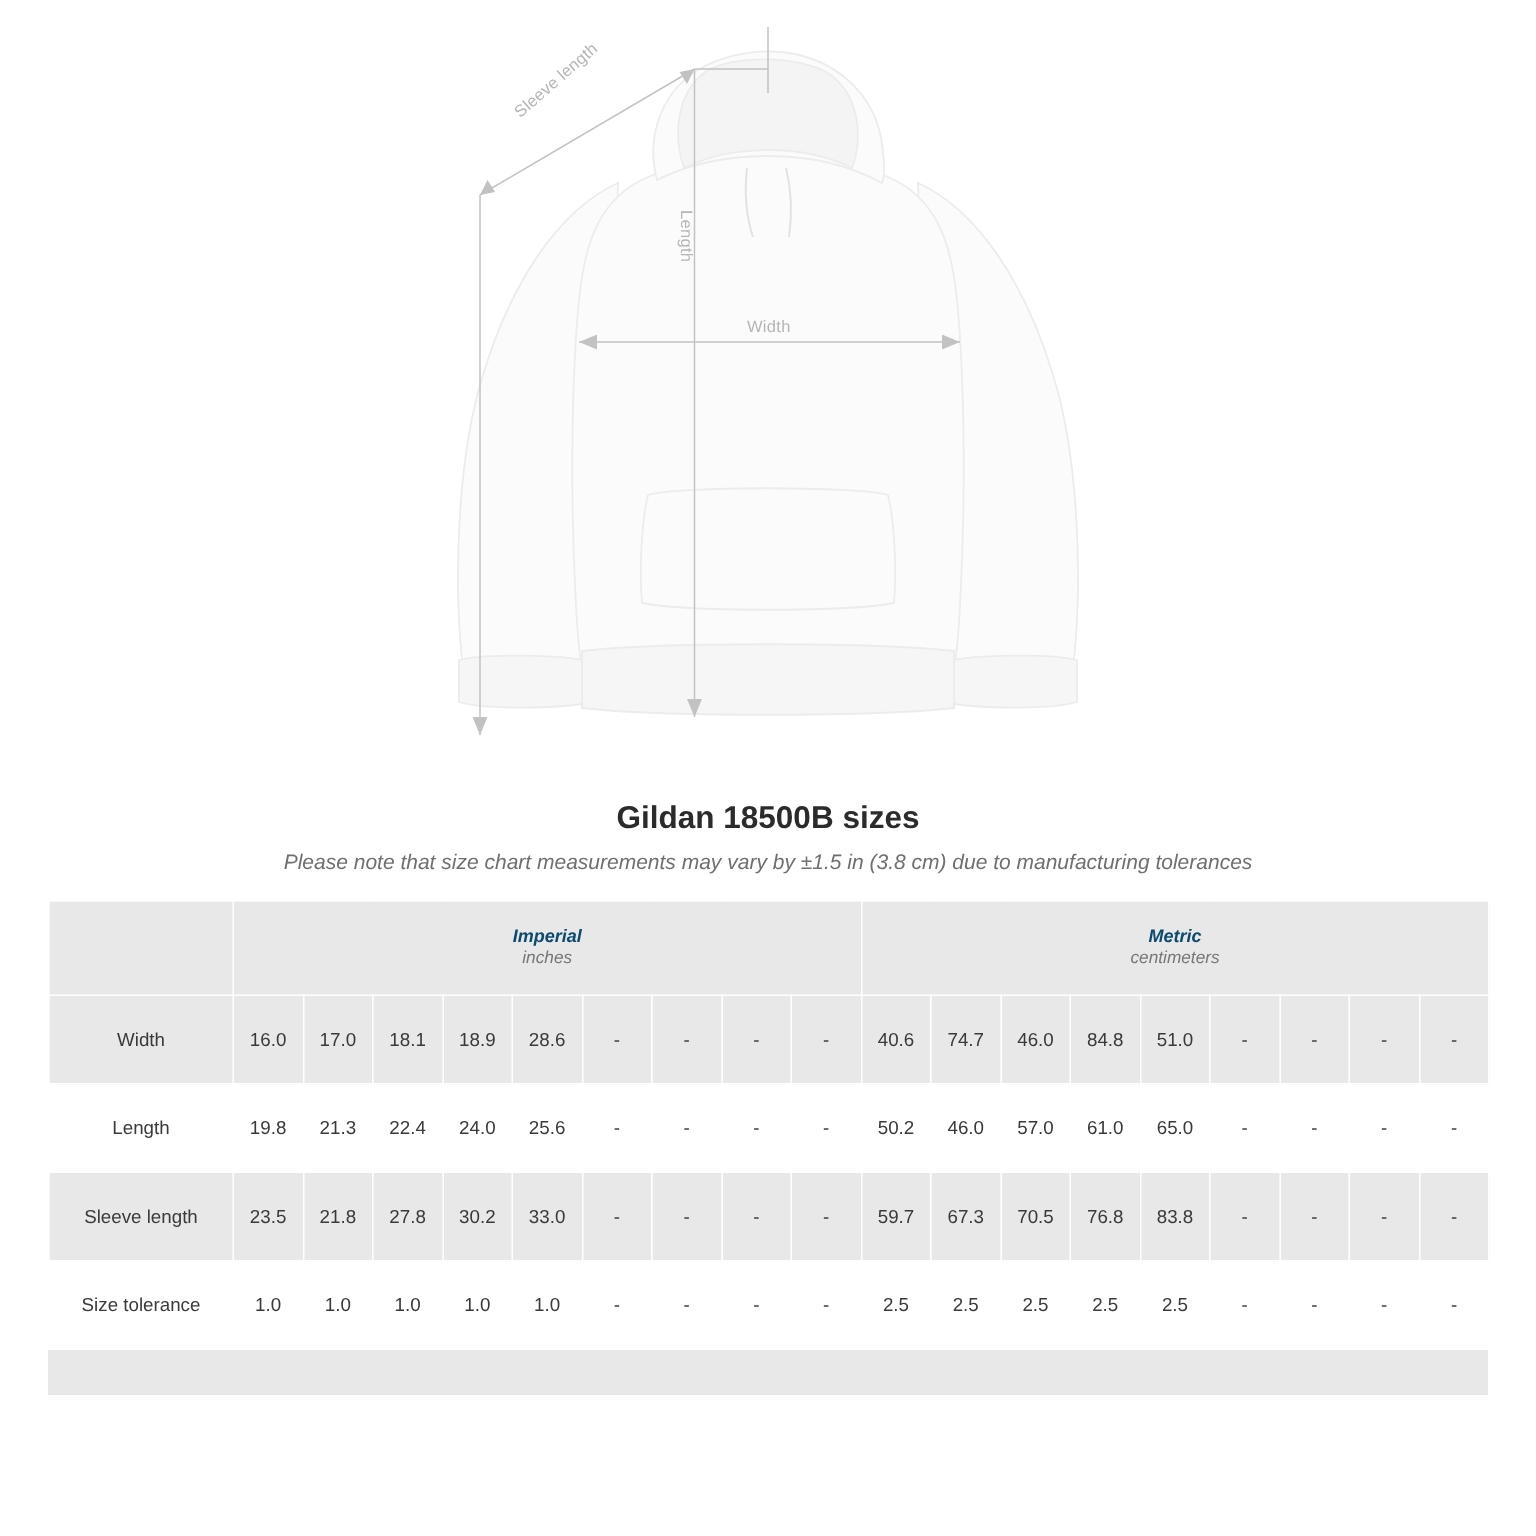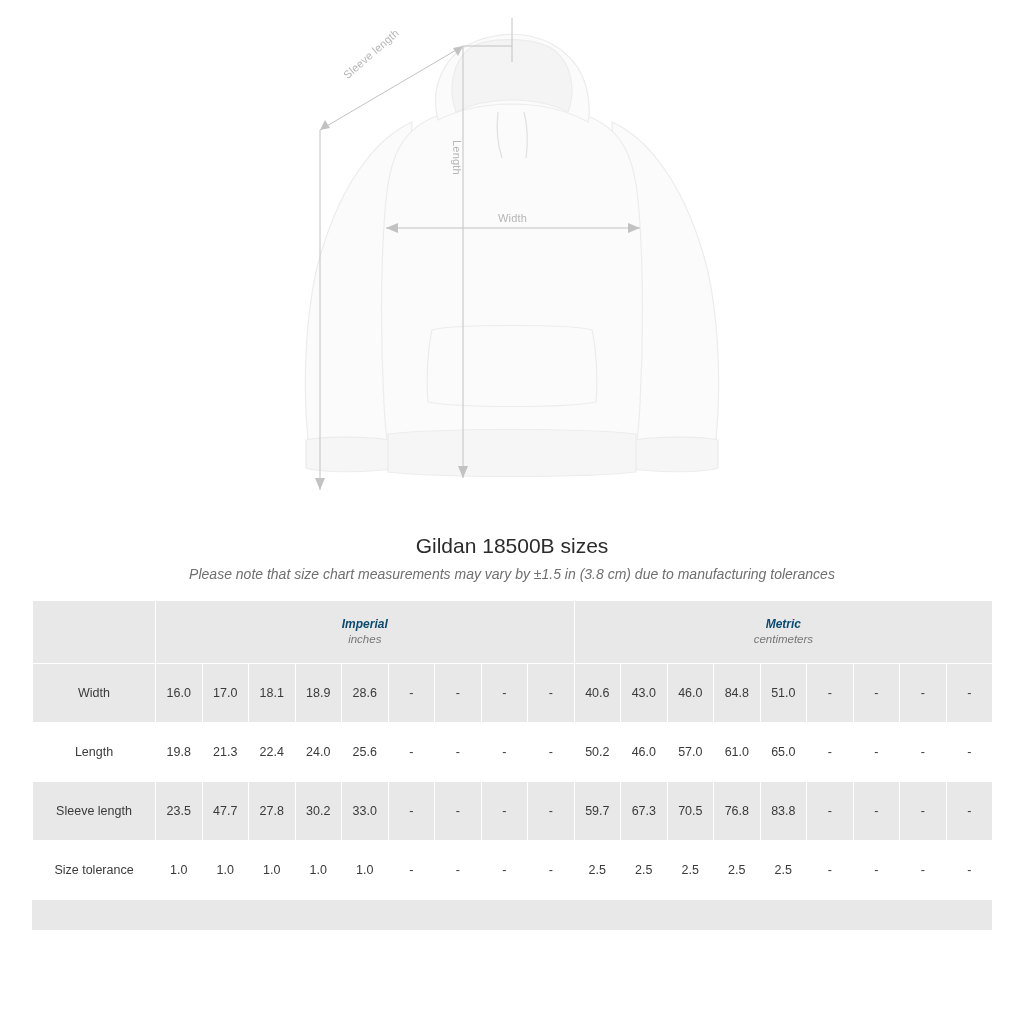--- a/index.html
+++ b/index.html
@@ -52,21 +52,21 @@
     top: 212px;
   }
 
   
   .title-block {
     text-align: center;
     margin-top: 14px;
   }
   .chart-title {
     font-size: 21px;
-    font-weight: normal;
+    font-weight: bold;
     color: #2b2b2b;
     margin: 0 0 8px 0;
   }
   .chart-note {
     font-size: 14px;
     font-style: italic;
     color: #6f6f6f;
     margin: 0;
   }
 
@@ -241,21 +241,21 @@
         <td>16.0</td>
         <td>17.0</td>
         <td>18.1</td>
         <td>18.9</td>
         <td>28.6</td>
         <td>-</td>
         <td>-</td>
         <td>-</td>
         <td>-</td>
         <td>40.6</td>
-        <td>43.0</td>
+        <td>74.7</td>
         <td>46.0</td>
         <td>84.8</td>
         <td>51.0</td>
         <td>-</td>
         <td>-</td>
         <td>-</td>
         <td>-</td>
       </tr>
       <tr class="band-white">
         <td class="rowlabel">Length</td>
@@ -274,21 +274,21 @@
         <td>61.0</td>
         <td>65.0</td>
         <td>-</td>
         <td>-</td>
         <td>-</td>
         <td>-</td>
       </tr>
       <tr class="band-grey">
         <td class="rowlabel">Sleeve length</td>
         <td>23.5</td>
-        <td>47.7</td>
+        <td>21.8</td>
         <td>27.8</td>
         <td>30.2</td>
         <td>33.0</td>
         <td>-</td>
         <td>-</td>
         <td>-</td>
         <td>-</td>
         <td>59.7</td>
         <td>67.3</td>
         <td>70.5</td>

